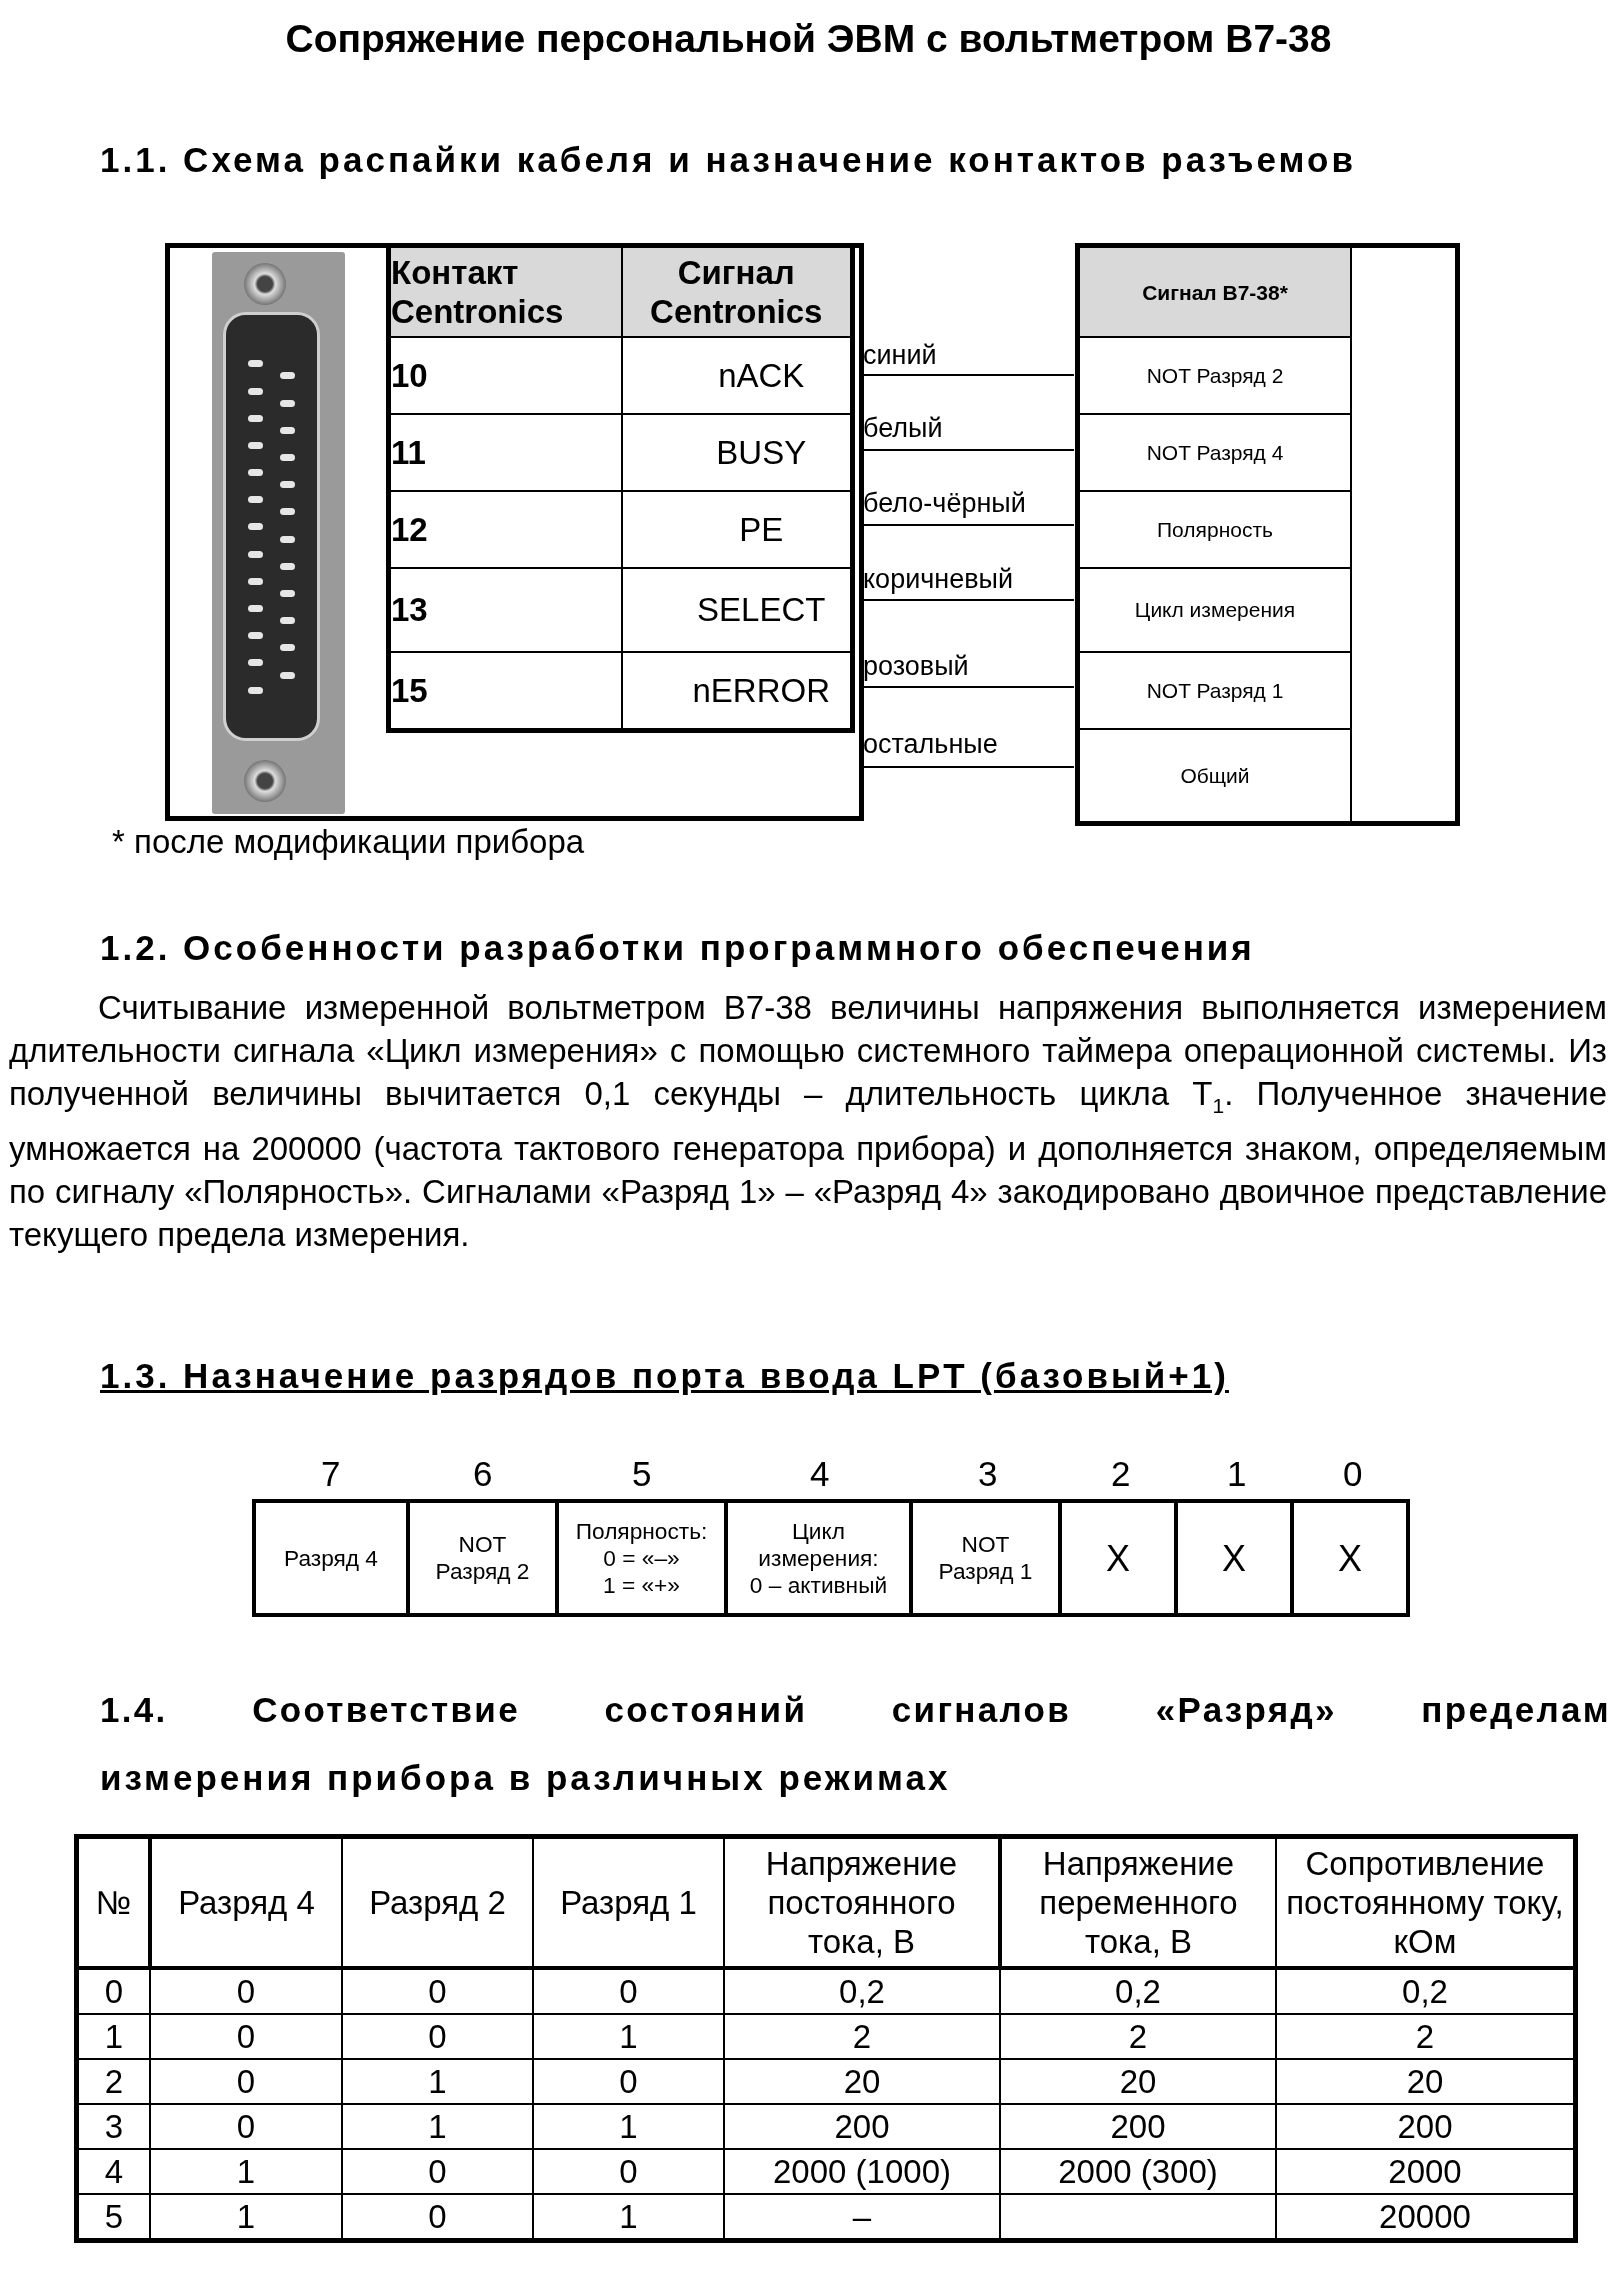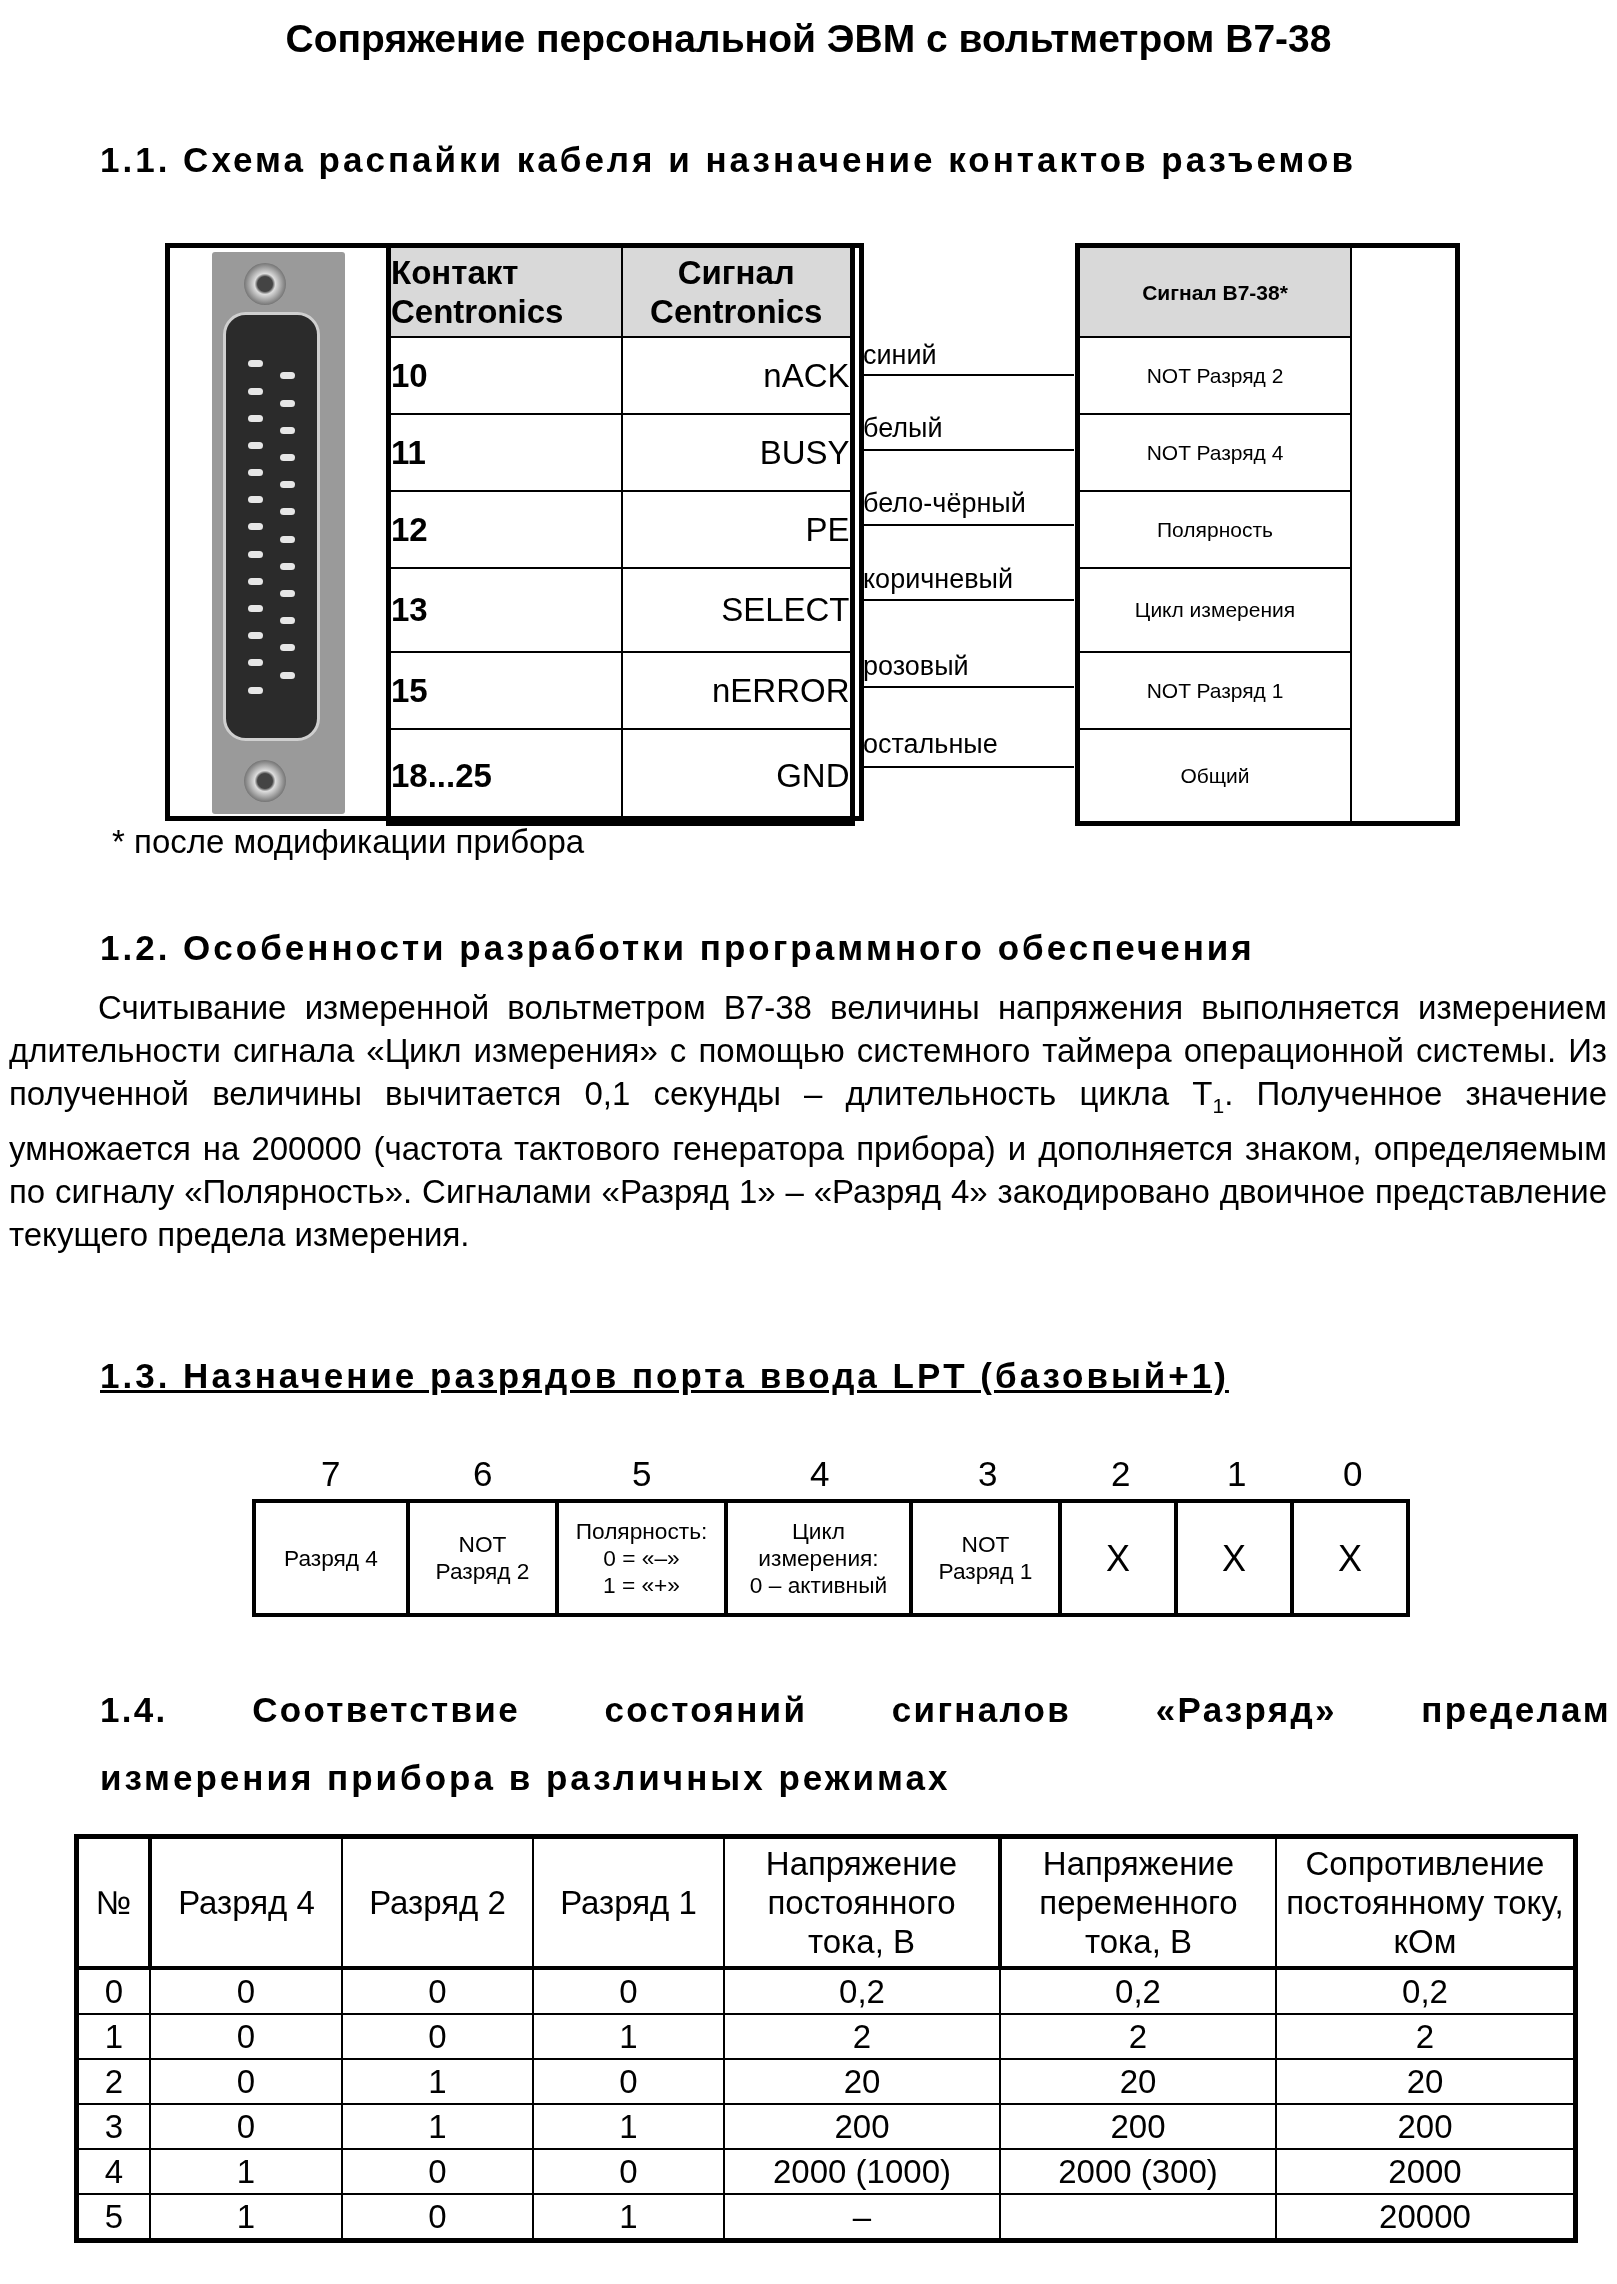--- a/index.html
+++ b/index.html
@@ -16,21 +16,21 @@
   .conn-photo { left: 212px; top: 252px; width: 133px; height: 562px; background: #9a9a9a; border-radius: 3px; }
   .photo-inner { position: absolute; left: 10.6px; top: 60px; width: 91px; height: 423px; background: #2b2b2b; border-radius: 22.7px; border: 3px solid #cfcfcf; }
   .screw { position: absolute; left: 32px; width: 42px; height: 42px; border-radius: 50%; background: radial-gradient(circle, #444 0 25%, #ddd 35%, #777 70%, #bbb 100%); }
   .pin { position: absolute; width: 15px; height: 6.8px; border-radius: 3.8px; background: #e6e6e6; }
 
   table.grid { border-collapse: collapse; }
   .t-left { left: 386px; top: 243px; }
   .t-left td, .t-left th { border: 2.3px solid #000; font-size: 33px; height: 75px; padding: 0; }
   .t-left th { background: #d9d9d9; font-weight: bold; line-height: 39px; height: 88px; }
   .t-left .c1 { width: 230px; text-align: left; font-weight: bold; }
-  .t-left .c2 { width: 230px; text-align: right; padding-left: 50px; box-sizing: border-box; }
+  .t-left .c2 { width: 230px; text-align: center; padding-left: 50px; box-sizing: border-box; }
 
   .wires { left: 863px; top: 243px; width: 211px; height: 578px; }
   .wire-line { position: absolute; left: 0; width: 211px; border-top: 2.3px solid #000; }
   .wire-label { position: absolute; left: 0; width: 211px; text-align: left; font-size: 27px; }
 
   .t-right { left: 1075px; top: 243px; }
   .t-right td, .t-right th { border: 2.3px solid #000; font-size: 21px; padding: 0; text-align: center; }
   .t-right th { background: #d9d9d9; font-weight: bold; line-height: 39px; height: 88px; }
   .t-right .cs { width: 270px; }
   .t-right .ce { width: 103px; }
@@ -114,24 +114,20 @@
         <td class="c2">PE</td>
       </tr>
   <tr>
         <td class="c1" style="height:82px">13</td>
         <td class="c2">SELECT</td>
       </tr>
   <tr>
         <td class="c1">15</td>
         <td class="c2">nERROR</td>
       </tr>
-  <tr>
-        <td class="c1" style="height:91px">18...25</td>
-        <td class="c2">GND</td>
-      </tr>
 </tbody>
   </table>
 
 <div class="abs wires">
   <div class="wire-label" style="top:97px">синий</div>
   <div class="wire-line" style="top:131px"></div>
   <div class="wire-label" style="top:170px">белый</div>
   <div class="wire-line" style="top:206px"></div>
   <div class="wire-label" style="top:245px">бело-чёрный</div>
   <div class="wire-line" style="top:281px"></div>

